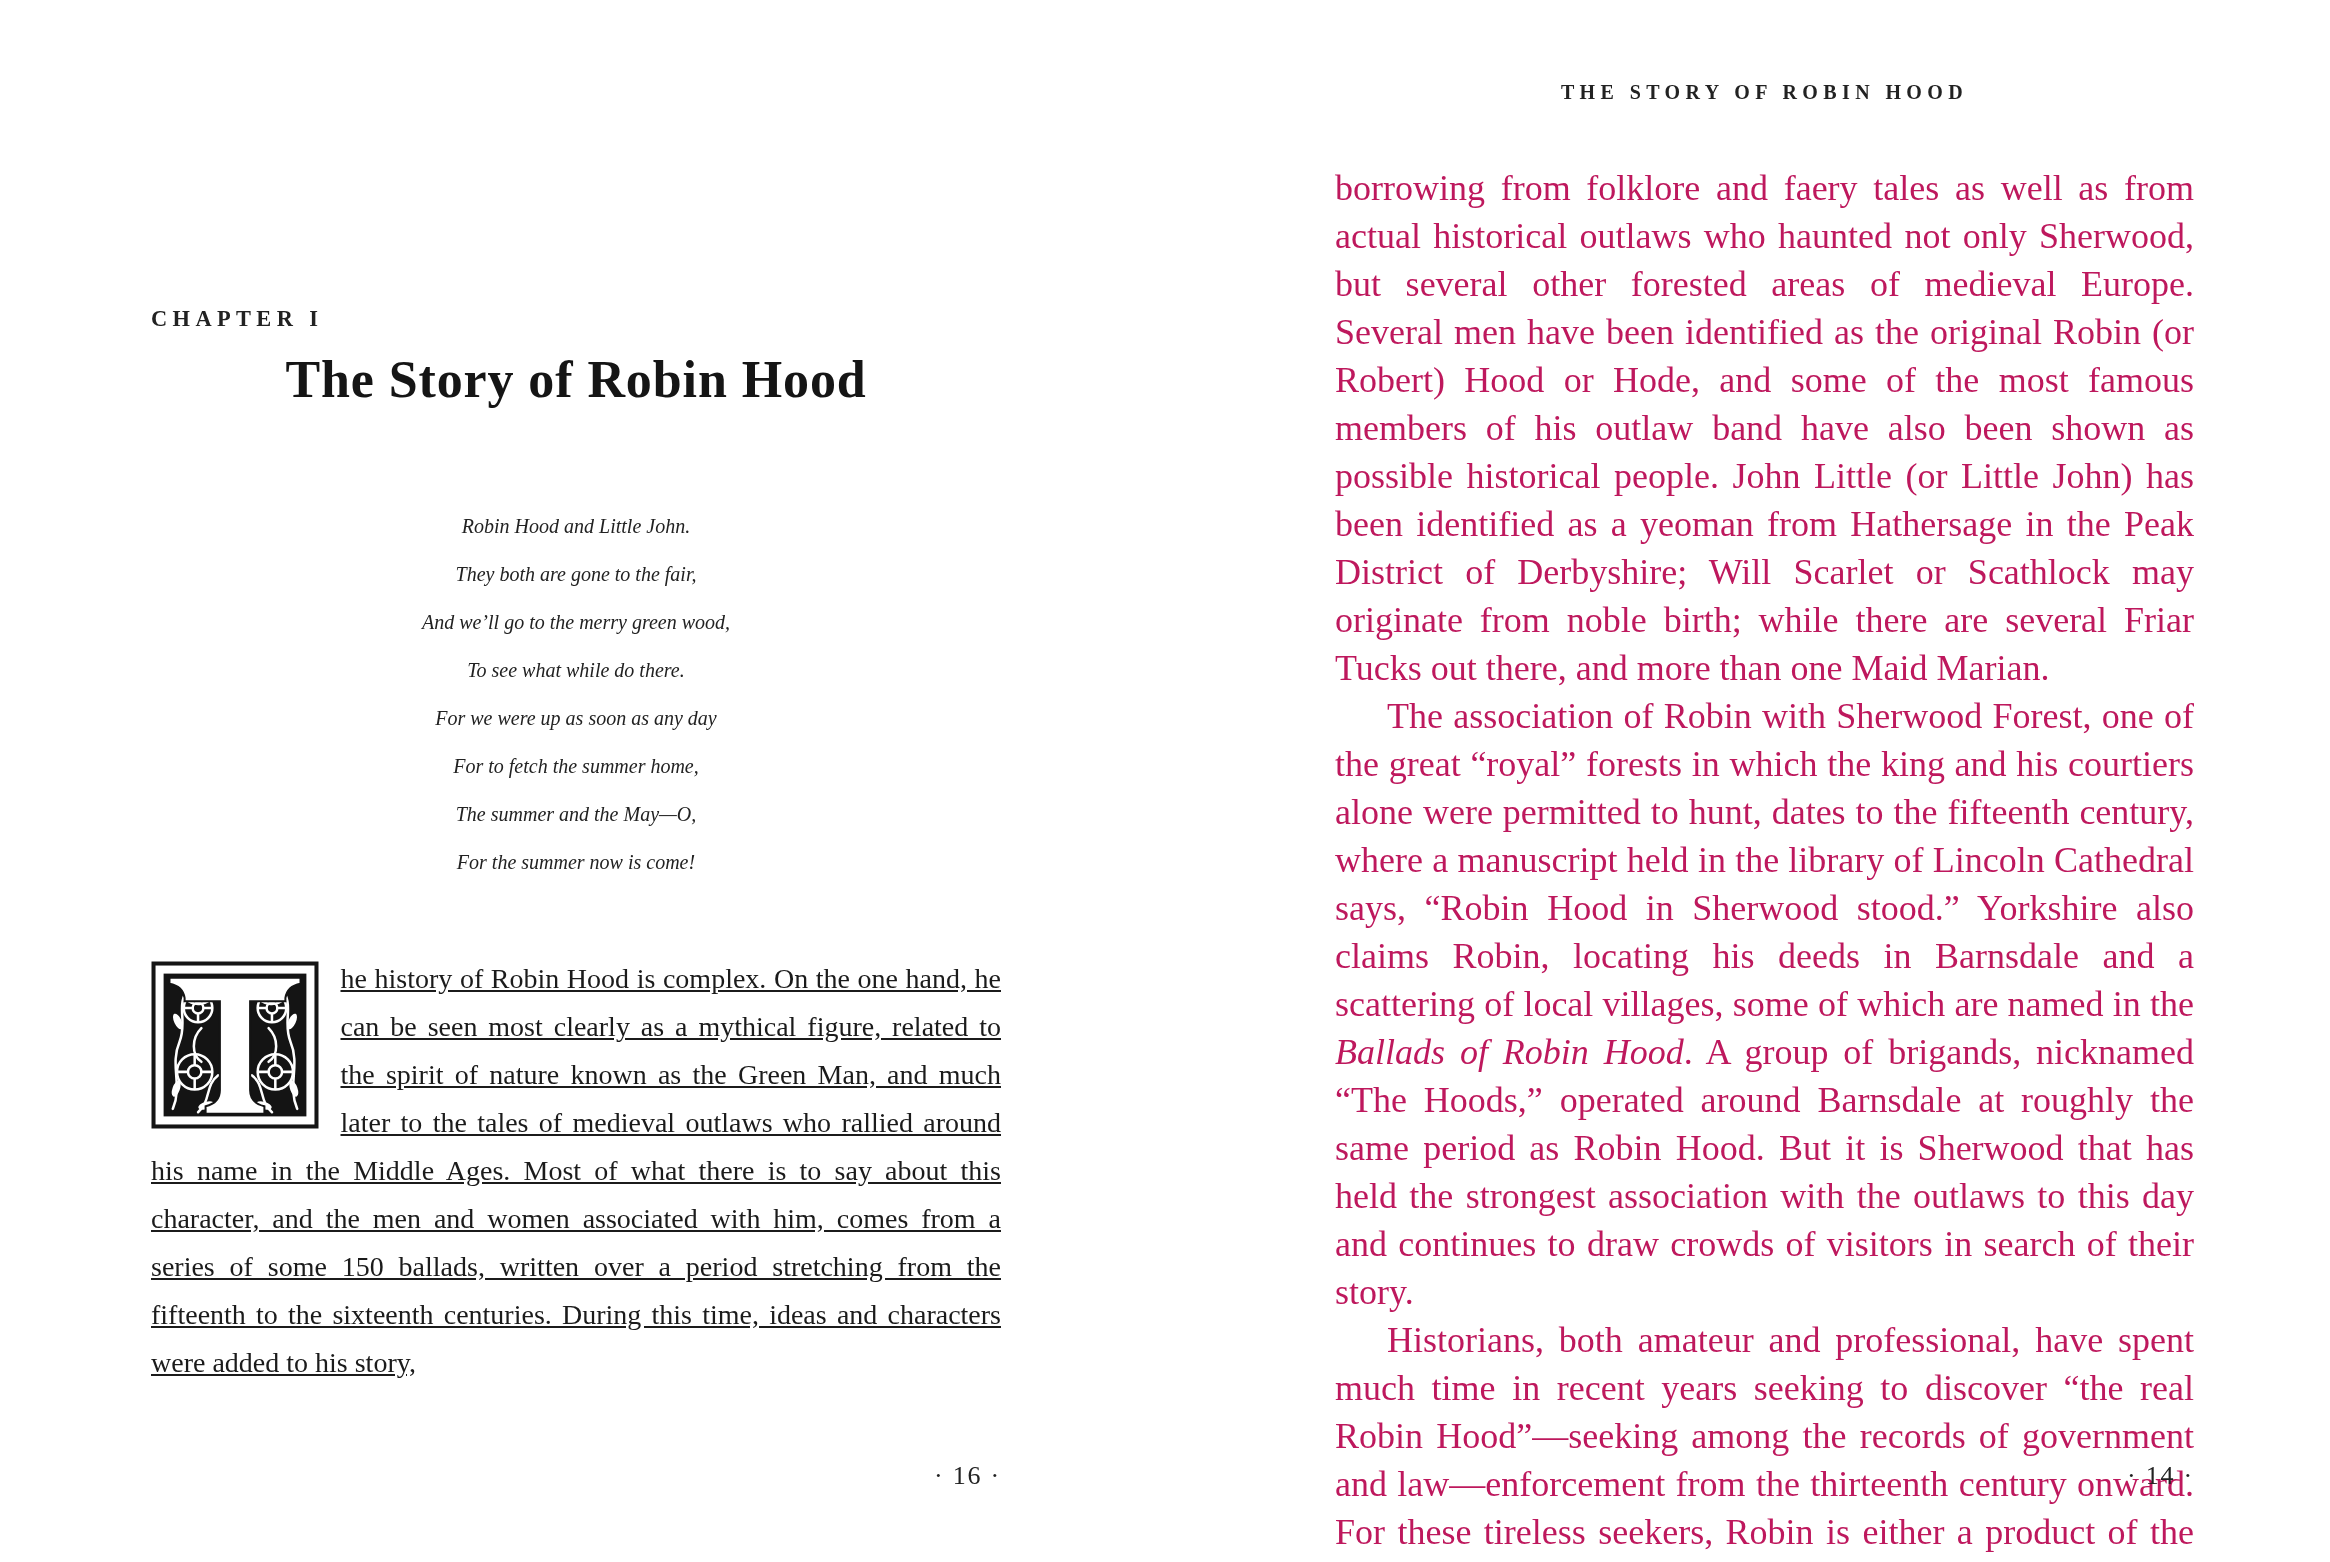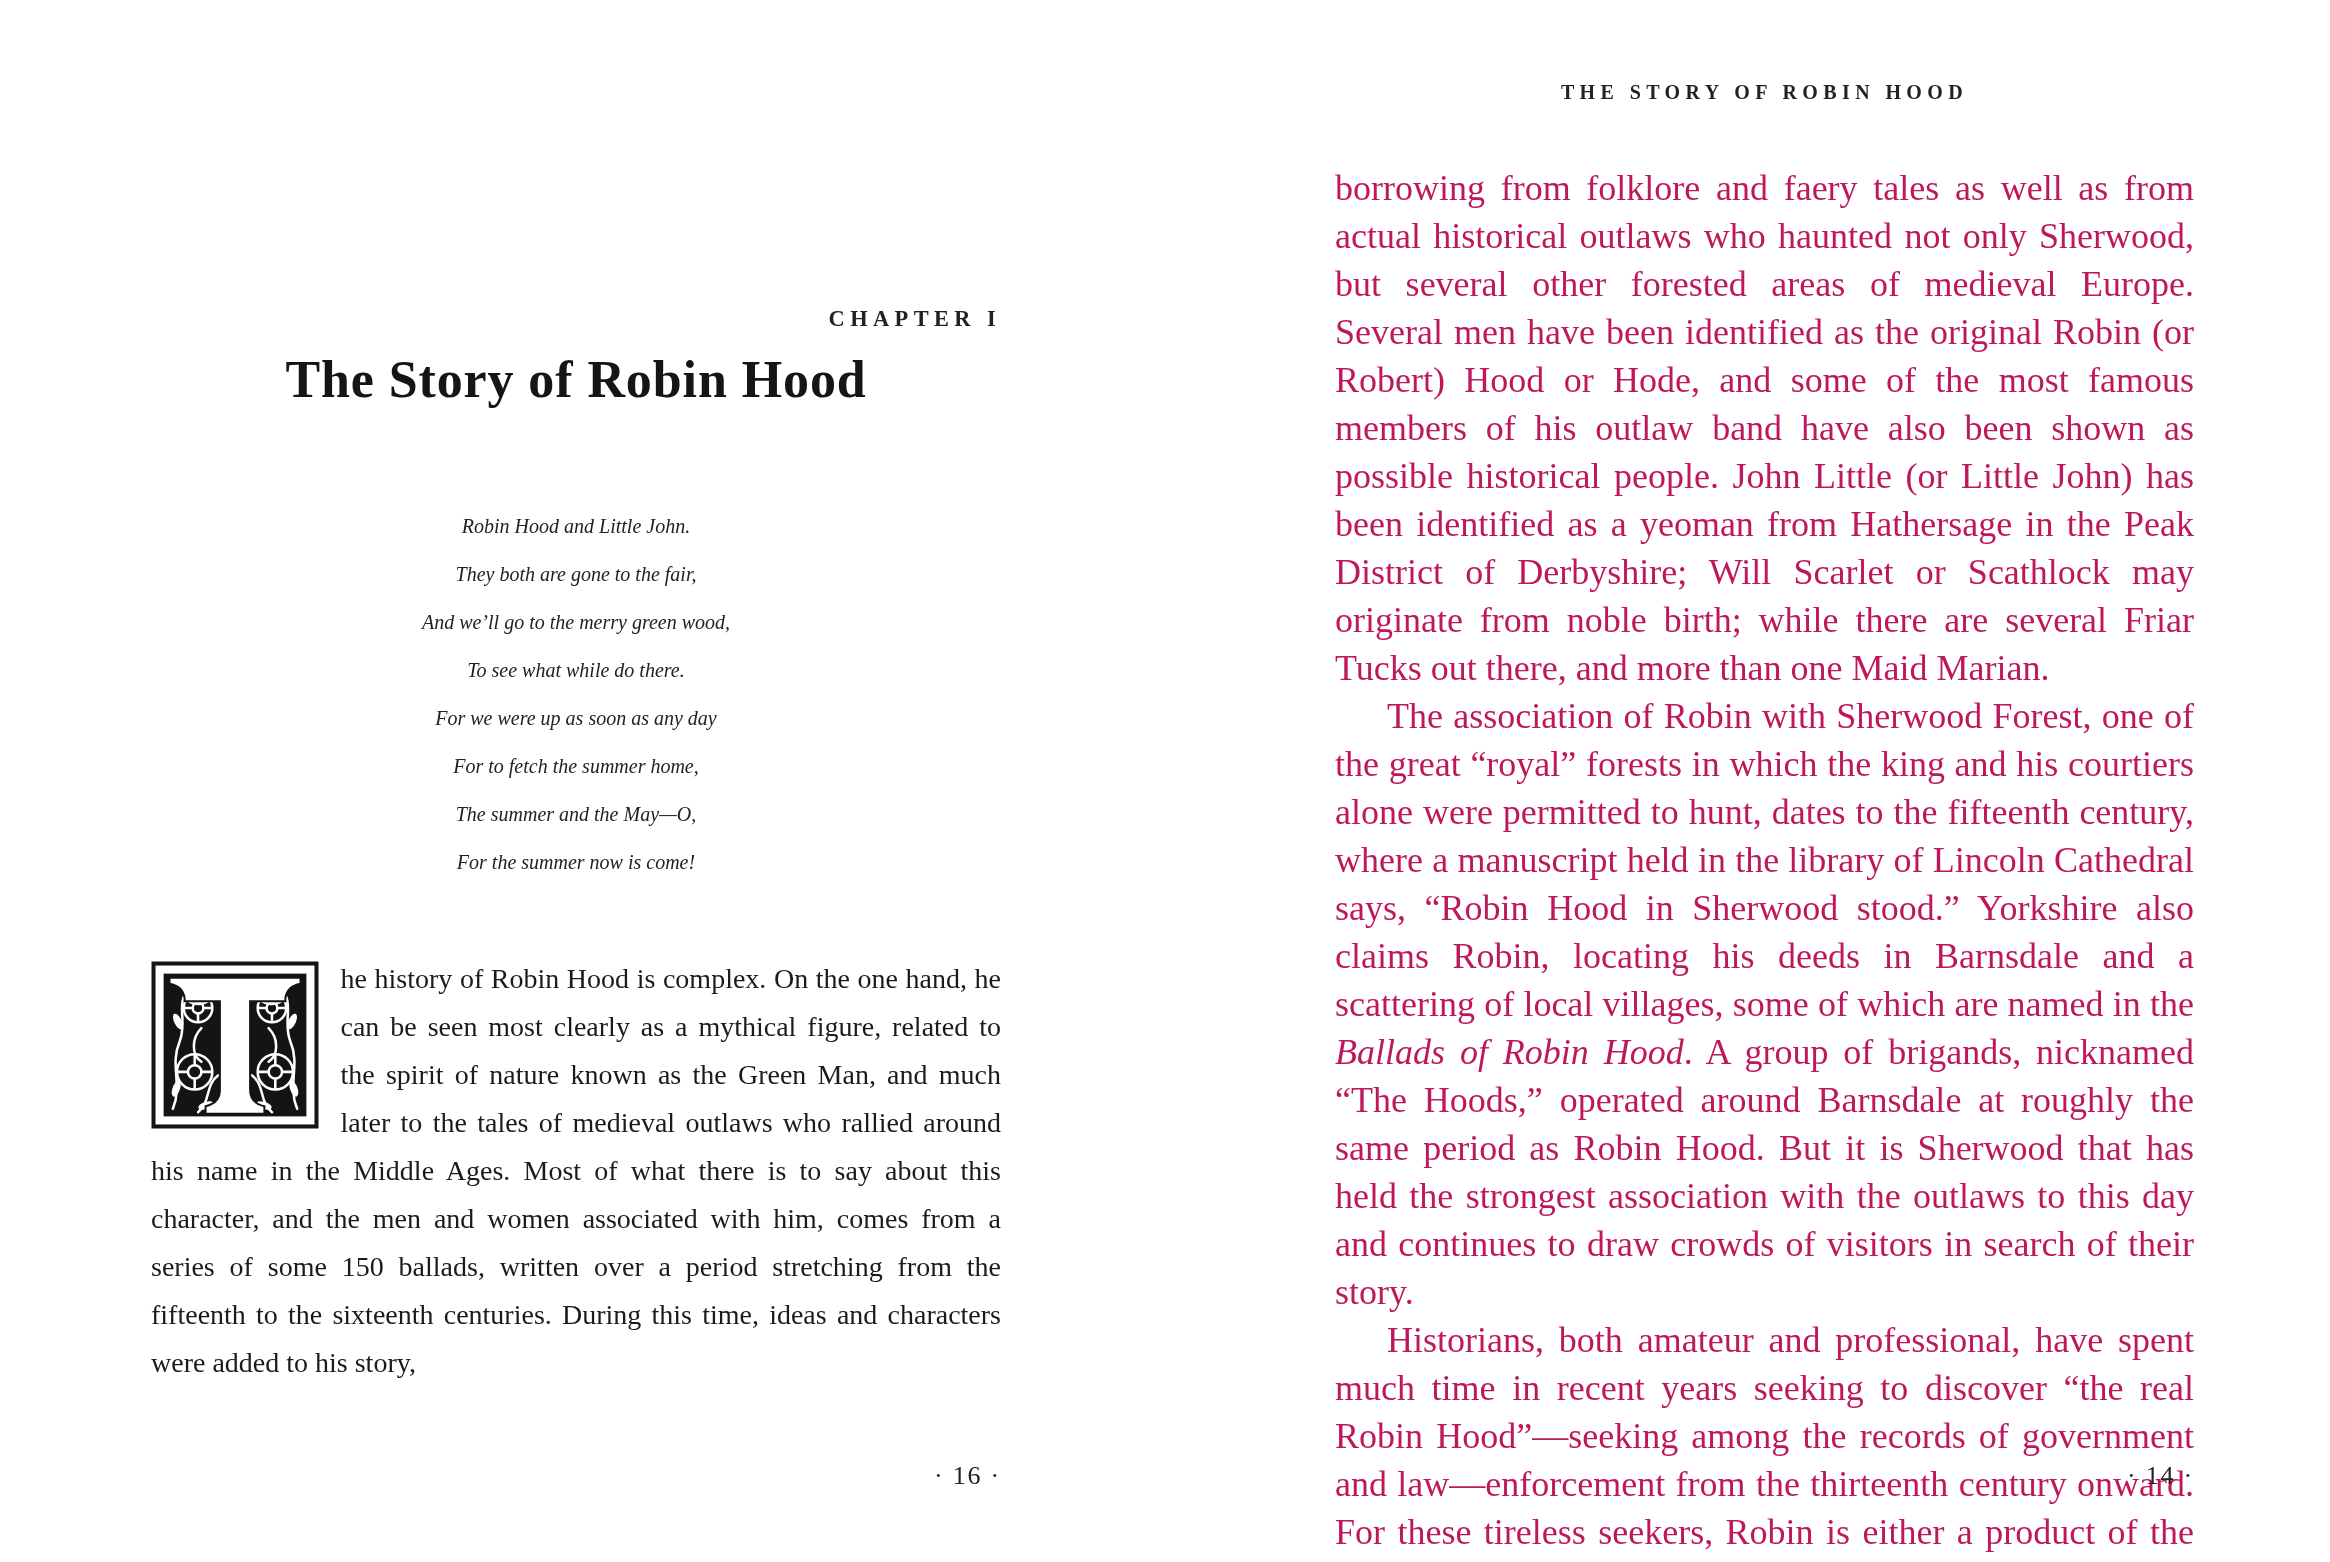--- a/index.html
+++ b/index.html
@@ -14,39 +14,39 @@
   }
   .page { position: absolute; top: 0; height: 100%; }
   .page-left  { left: 0;    width: 1165px; }
   .page-right { left: 1165px; width: 1165px; }
 
   .left-col  { position: absolute; left: 151px; top: 0; width: 850px; height: 100%; }
   .right-col { position: absolute; left: 170px; top: 0; width: 859px; height: 100%; }
 
   .chapter-label {
     position: absolute; top: 306px; left: 0; width: 100%;
-    text-align: right; font-size: 22.4px; font-weight: bold;
+    text-align: left; font-size: 22.4px; font-weight: bold;
     letter-spacing: 5.4px; color: #222;
   }
   .chapter-title {
     position: absolute; top: 350px; left: 0; width: 100%;
     text-align: center; font-size: 52px; font-weight: bold;
     letter-spacing: 0.9px; color: #151515; white-space: nowrap;
   }
   .poem {
     position: absolute; top: 502px; left: 0; width: 100%;
     text-align: center; font-style: italic;
     font-size: 20px; line-height: 48px; color: #222;
   }
   .left-body {
     position: absolute; top: 955px; left: 0; width: 100%;
     font-size: 28px; line-height: 48px; text-align: justify;
     color: #1b1b1b;
   }
-  .left-body p { margin: 0; }
+  .left-body p { margin: 0; text-decoration: underline; }
   .drop-cap {
     float: left; width: 168px; height: 168px;
     margin: 6.3px 21.5px 7.2px 0;
   }
   .running-header {
     position: absolute; top: 81px; left: 0; width: 100%;
     text-align: center; font-size: 20px; font-weight: bold;
     letter-spacing: 5.4px; color: #222; white-space: nowrap;
   }
   .right-body {

